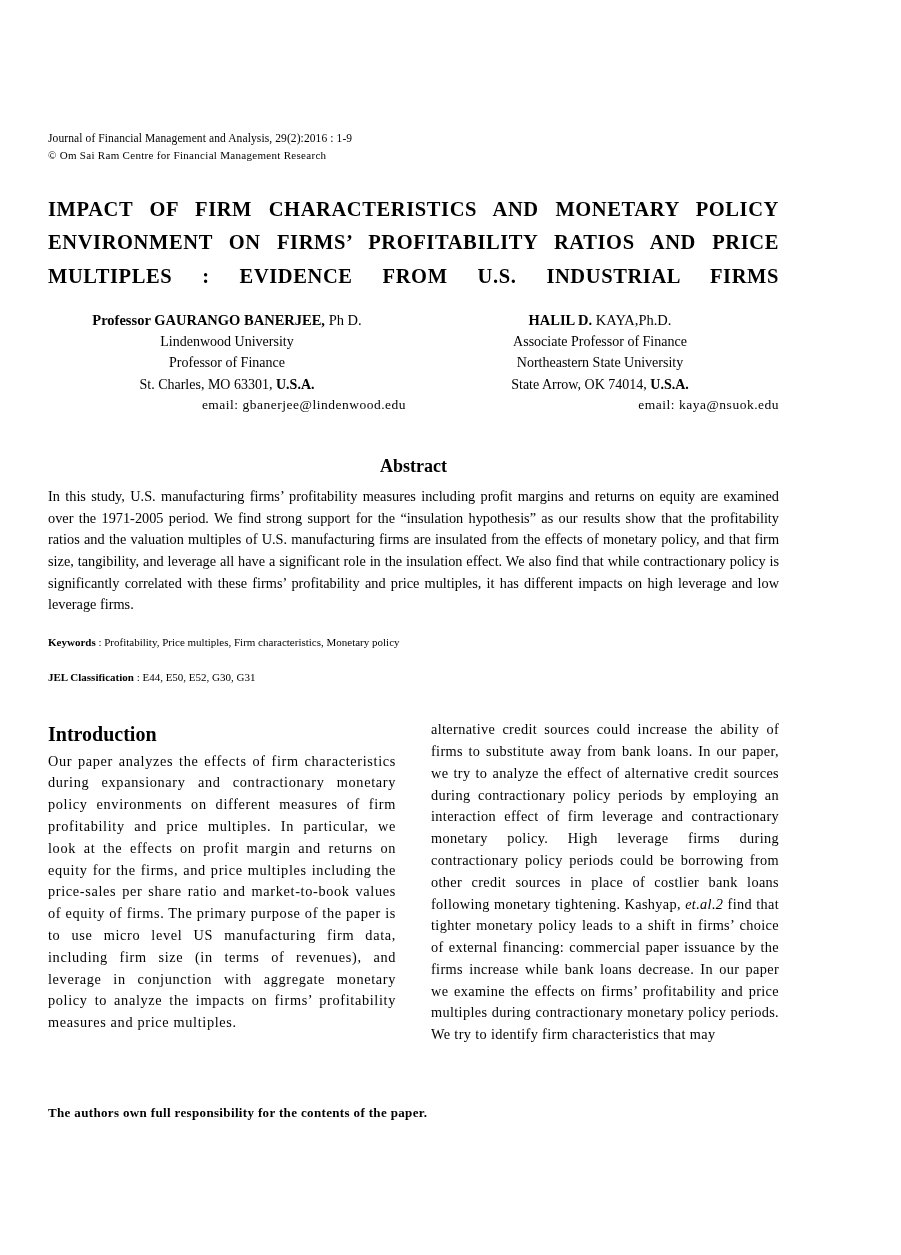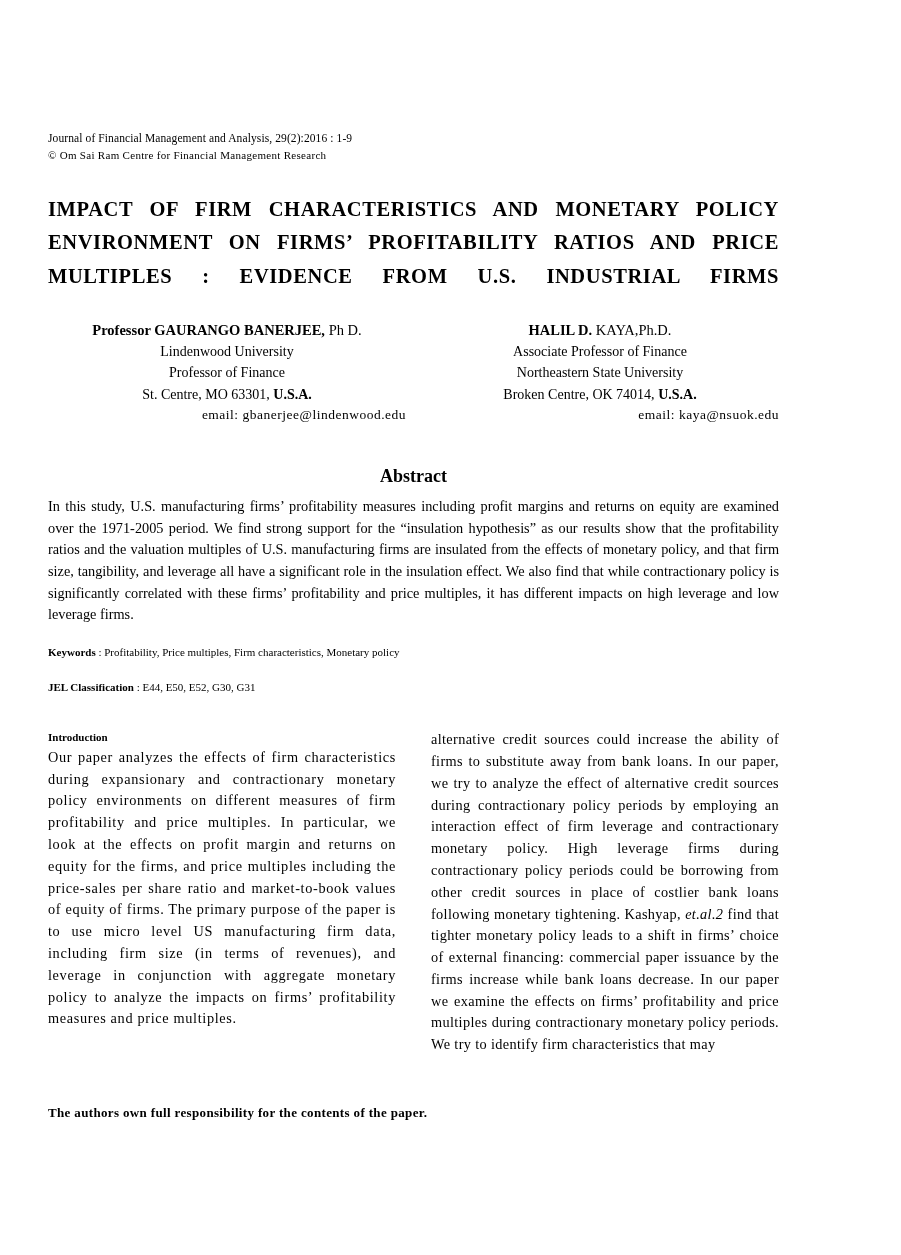--- a/index.html
+++ b/index.html
@@ -48,21 +48,21 @@
     font-weight: bold;
     letter-spacing: 0.6px;
     line-height: 1.62;
     text-align: justify;
     text-align-last: justify;
   }
 
   
   .authors {
     display: flex;
-    margin-top: 26px;
+    margin-top: 16px;
     width: 100%;
     gap: 15px;
   }
   .author {
     width: 50%;
     text-align: center;
     font-size: 14.5px;
     line-height: 1.53;
   }
   .author .nm {
@@ -109,21 +109,21 @@
     gap: 35px;
   }
   .col {
     width: 348px;
     font-size: 14.3px;
     line-height: 1.525;
     text-align: justify;
   }
   .col h2 {
     margin: 0 0 1px 0;
-    font-size: 11px;
+    font-size: 20px;
     font-weight: bold;
   }
   .col p {
     margin: 0;
     text-align: justify;
   }
   .col p.spaced {
     margin-top: 15px;
   }
   .lw { letter-spacing: 0.65px; }
@@ -150,28 +150,28 @@
     <div class="journal-line">Journal of Financial Management and Analysis, 29(2):2016 :  1-9</div>
     <div class="copyright-line">© Om Sai Ram Centre for Financial Management Research</div>
 
     <h1 class="title">IMPACT OF FIRM CHARACTERISTICS AND MONETARY POLICY ENVIRONMENT ON FIRMS’ PROFITABILITY RATIOS AND PRICE MULTIPLES :  EVIDENCE  FROM  U.S.  INDUSTRIAL  FIRMS</h1>
 
     <div class="authors">
       <div class="author author-left">
         <div class="nm"><span>Professor </span><span>GAURANGO BANERJEE,</span><span class="reg"> Ph D.</span></div>
         <div class="aff">Lindenwood University</div>
         <div class="aff">Professor of Finance</div>
-        <div class="loc"><span>St. Centre, MO 63301, </span><b>U.S.A.</b></div>
+        <div class="loc"><span>St. Charles, MO 63301, </span><b>U.S.A.</b></div>
         <div class="email">email: gbanerjee@lindenwood.edu</div>
       </div>
       <div class="author author-right">
         <div class="nm"><b>HALIL D.</b><span> KAYA,Ph.D.</span></div>
         <div class="aff">Associate Professor of Finance</div>
         <div class="aff">Northeastern State University</div>
-        <div class="loc"><span>Broken Centre, OK 74014, </span><b>U.S.A.</b></div>
+        <div class="loc"><span>State Arrow, OK 74014, </span><b>U.S.A.</b></div>
         <div class="email">email: kaya@nsuok.edu</div>
       </div>
     </div>
 
     <div class="abstract-head">Abstract</div>
     <div class="abstract-body">In this study, U.S. manufacturing firms’ profitability measures including profit margins and returns on equity are examined over the 1971-2005 period.  We find strong support for the “insulation hypothesis” as our results show that the profitability ratios and the valuation multiples of U.S. manufacturing firms are insulated from the effects of monetary policy, and that firm size, tangibility, and leverage all have a significant role in the insulation effect. We also find that while contractionary policy is significantly correlated with these firms’ profitability and price multiples, it has different impacts on high leverage and low leverage firms.</div>
 
     <div class="keywords"><b>Keywords</b><span> : Profitability, Price multiples, Firm characteristics, Monetary policy</span></div>
     <div class="jel"><b>JEL Classification</b><span> : E44, E50, E52, G30, G31</span></div>
 

